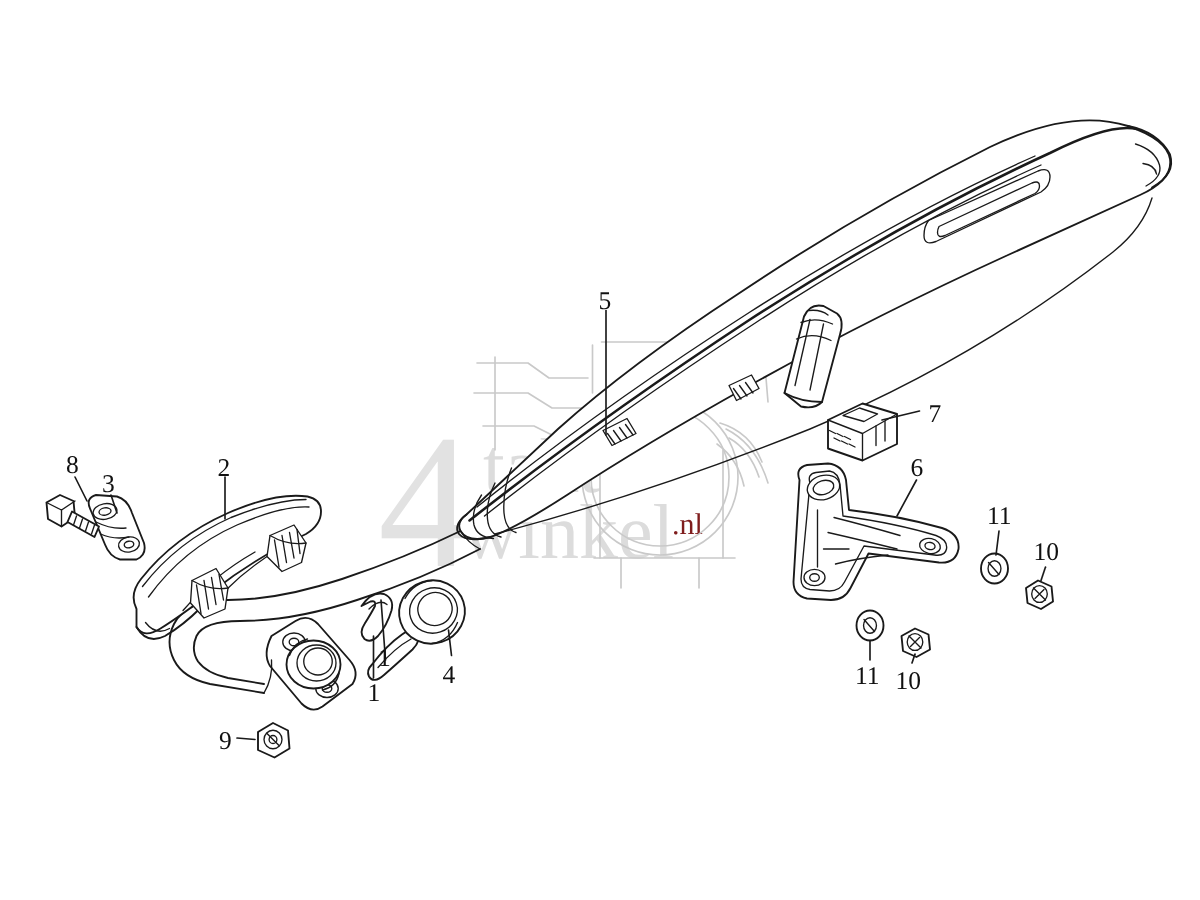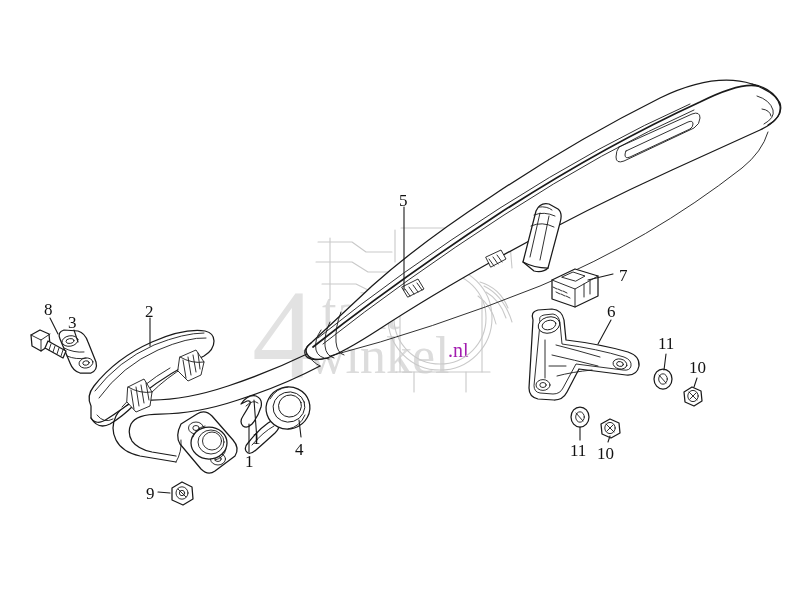--- a/index.html
+++ b/index.html
@@ -59,21 +59,21 @@
     font-family: "Liberation Serif", serif;
     font-size: 52px;
     color: #dcdcdc;
     line-height: 1;
   }
   .wm-t3 {
     left: 448px;
     top: 340px;
     font-family: "Liberation Serif", serif;
     font-size: 20px;
-    color: #a21caf;
+    color: #7f1d1d;
     line-height: 1;
   }
 </style>
 </head>
 <body>
 
 <div id="stage">
 
   <div class="wm wm-num">4</div>
   <div class="wm wm-t1">takt</div>

